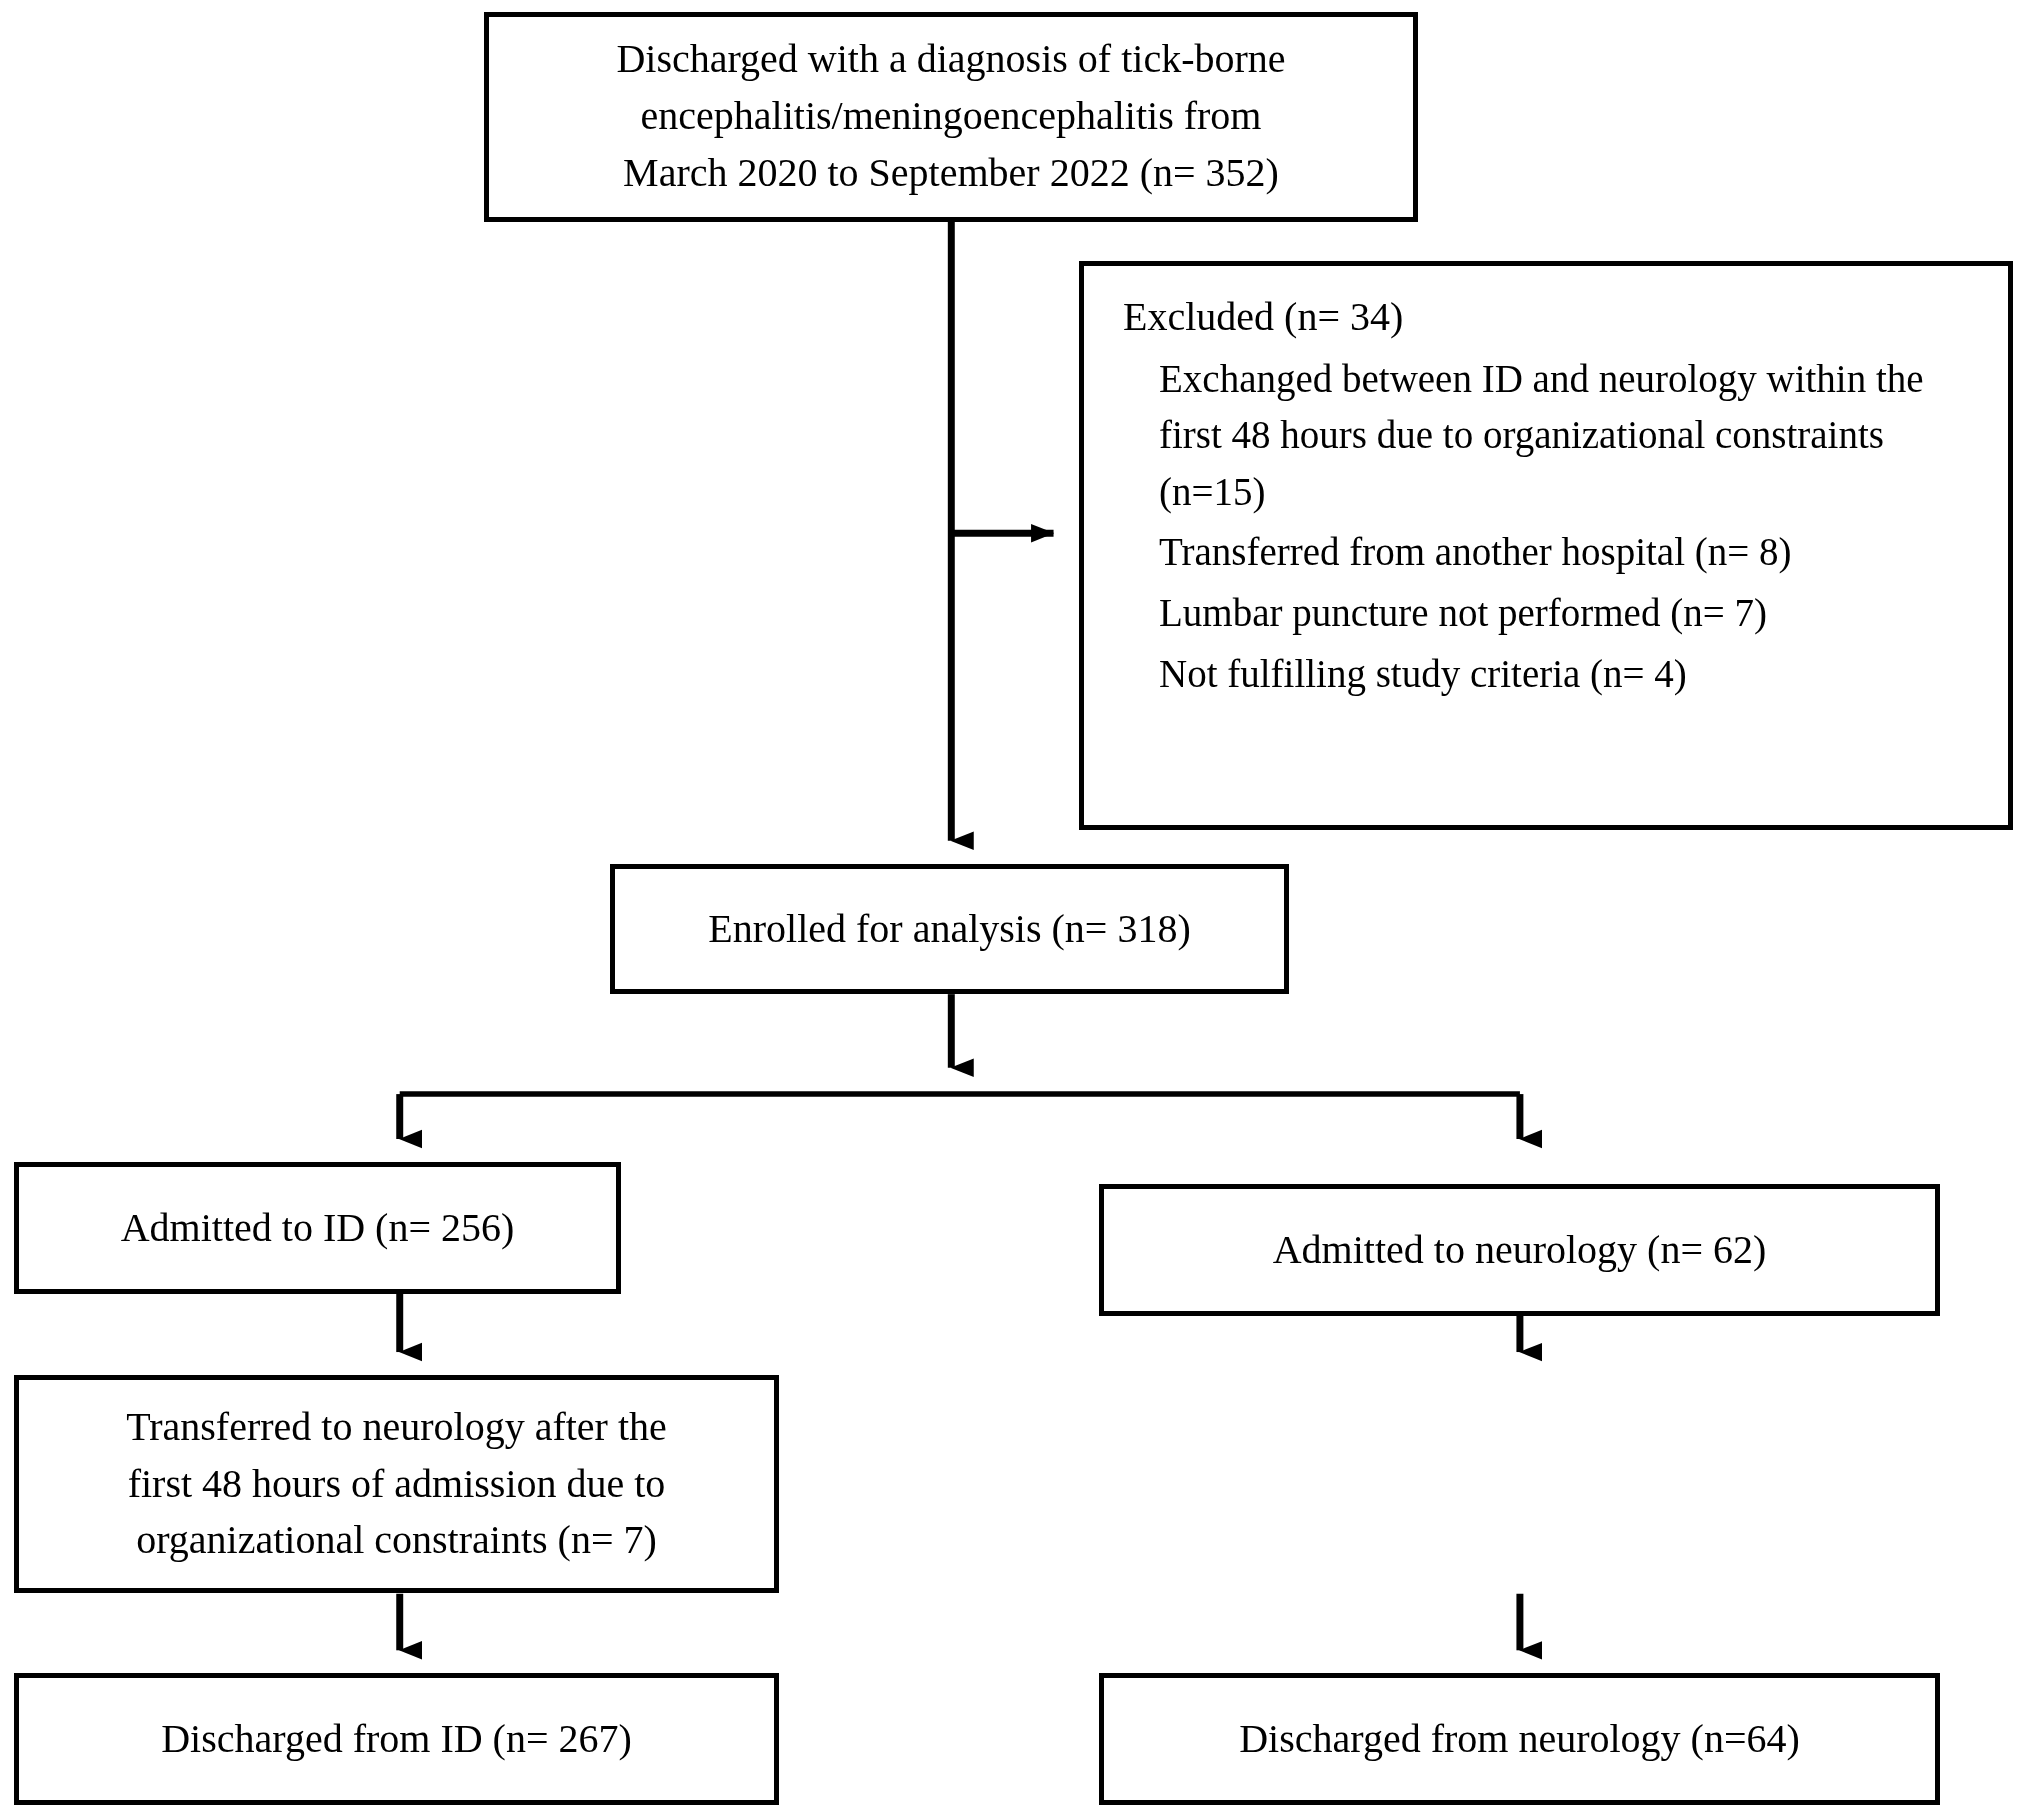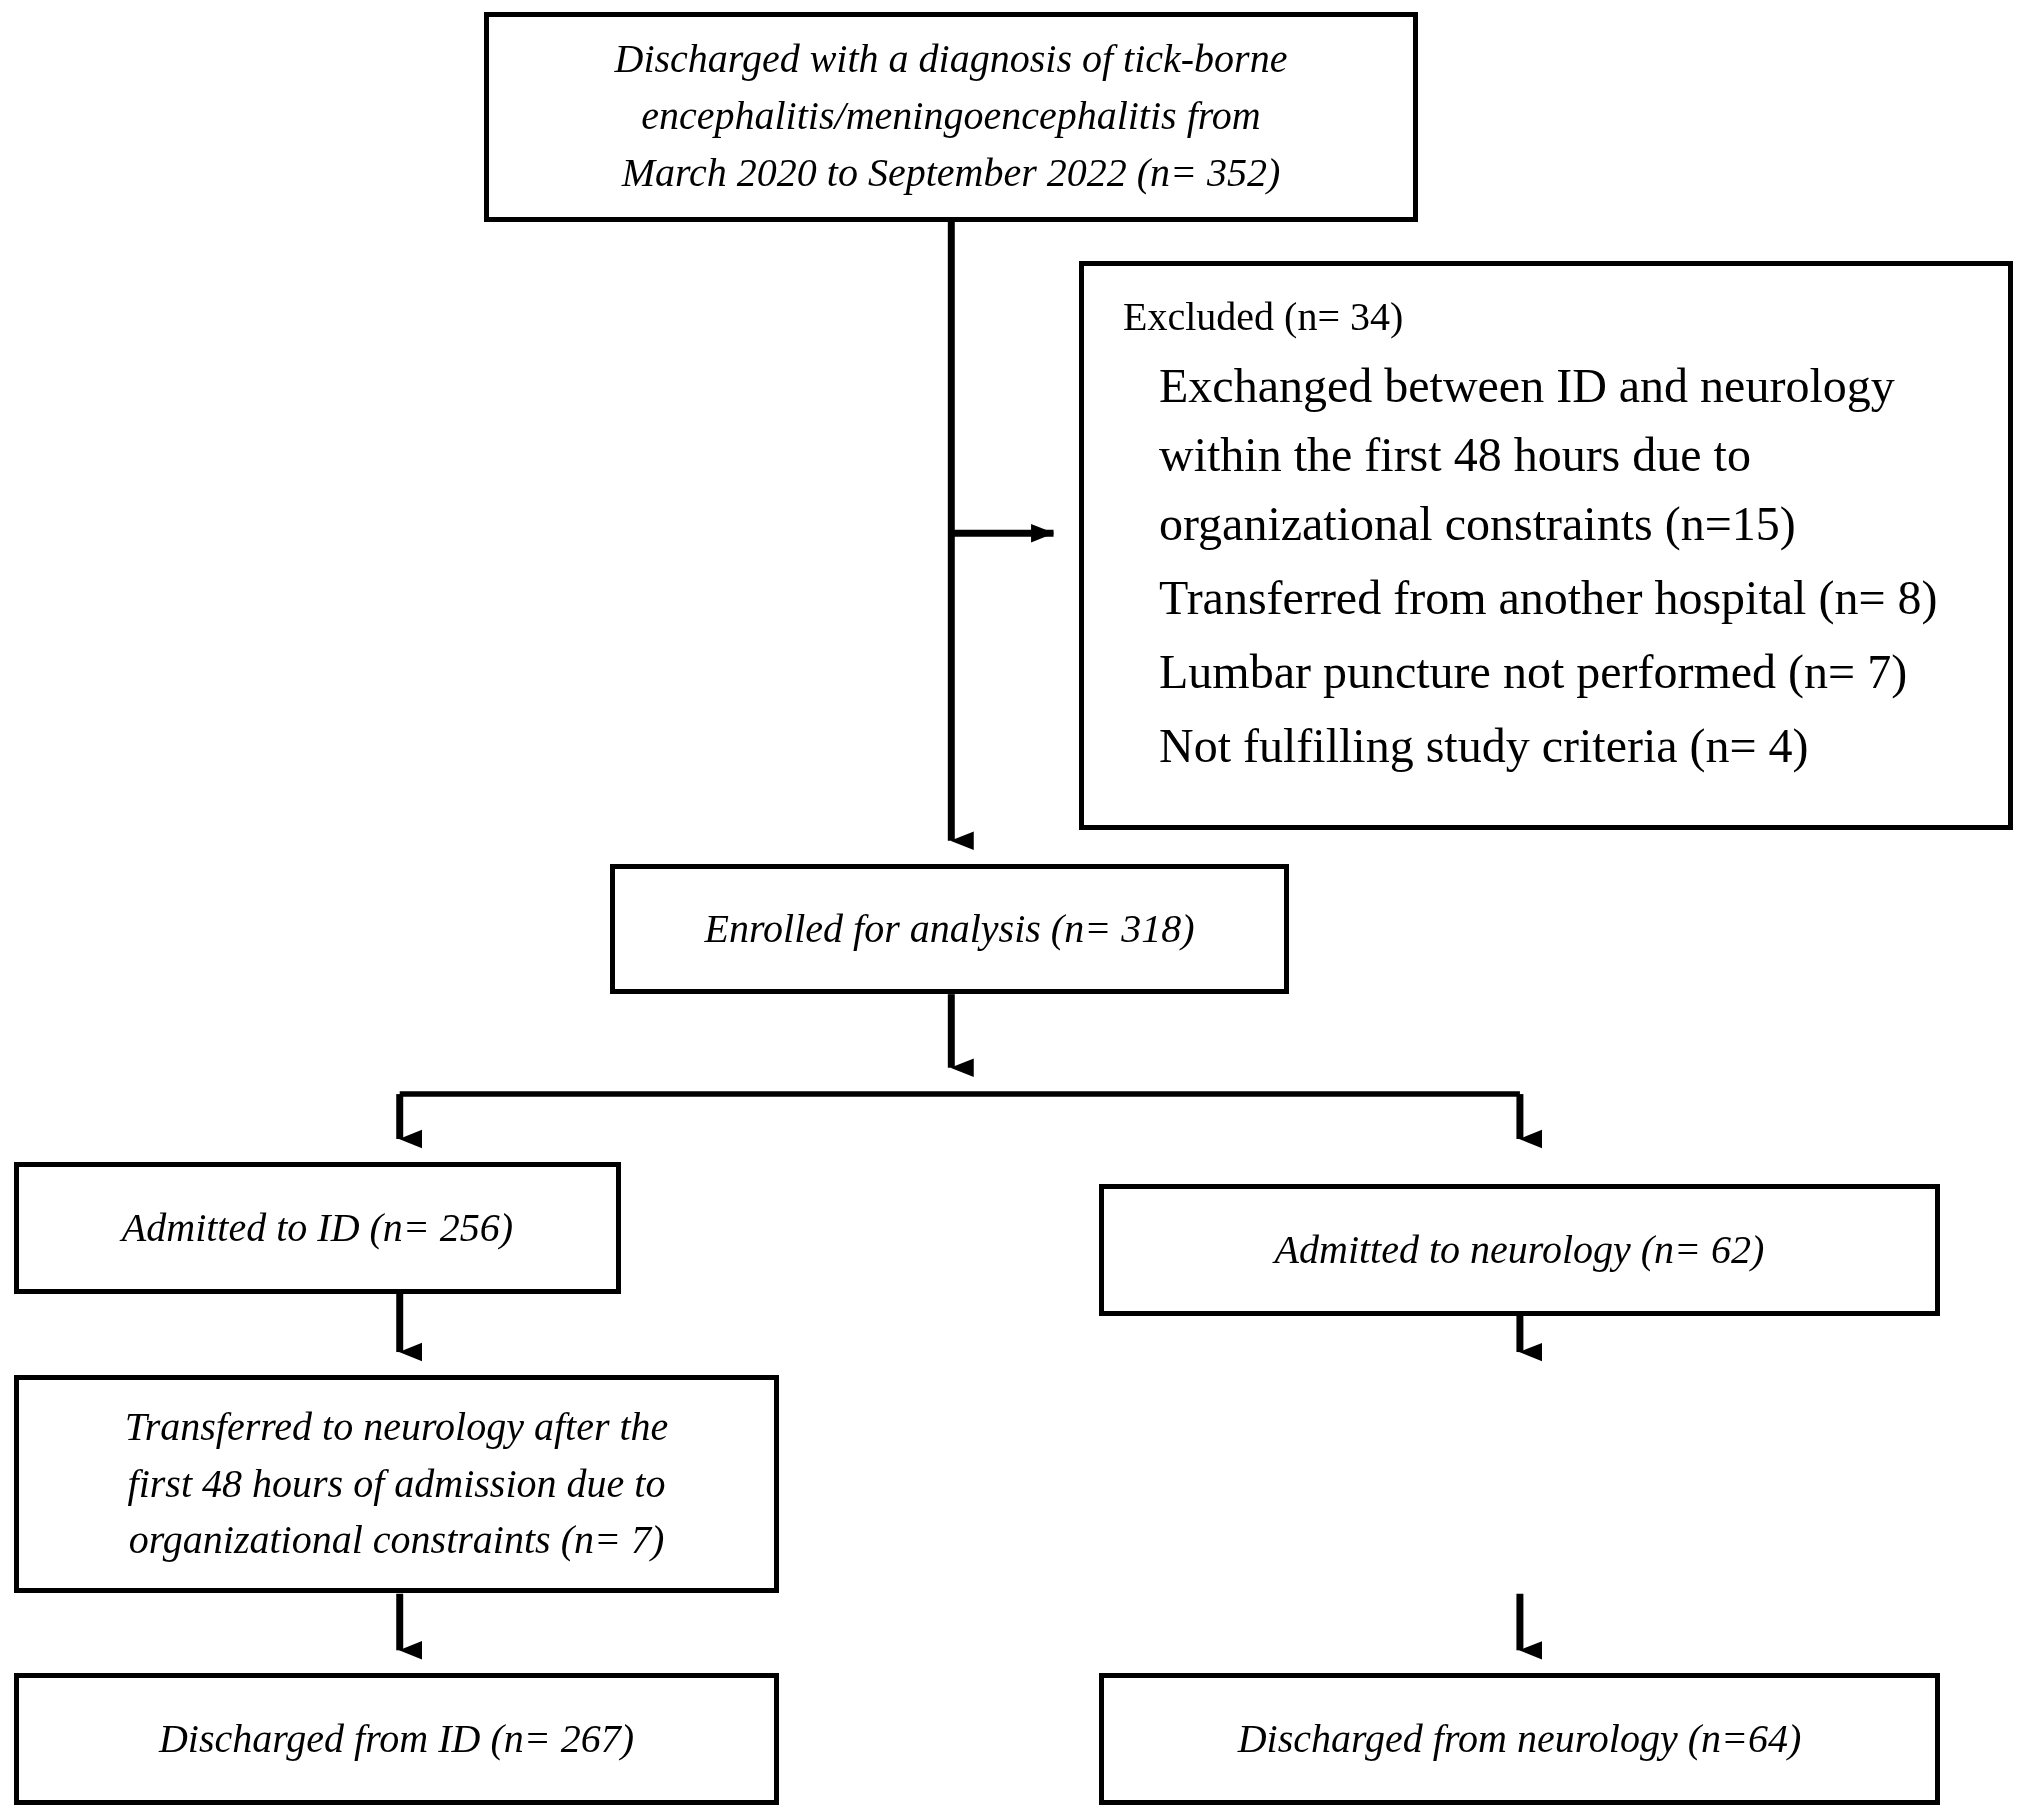--- a/index.html
+++ b/index.html
@@ -35,21 +35,20 @@
     justify-content: center;
     text-align: center;
     line-height: 1.42;
     font-size: 40px;
     padding: 4.6px 17px;
   }
   .node .txt {
     display: block;
     width: 100%;
     white-space: pre-line;
-    font-style: italic;
   }
   
   #node-source {
     left: 484px;  top: 11.6px;   width: 934px; height: 210px;
   }
   #node-excluded {
     left: 1079px; top: 261px;  width: 934px; height: 569px;
     align-items: flex-start;
     justify-content: flex-start;
     padding: 23px 20px 17px 39px;
@@ -60,21 +59,21 @@
     text-align: left;
   }
   #node-excluded .ex-head {
     display: block;
     font-size: 40px;
     line-height: 1.40;
     margin-bottom: 6.2px;
   }
   #node-excluded .ex-item {
     display: block;
-    font-size: 48px;
+    font-size: 39px;
     line-height: 1.44;
     padding-left: 36px;
     margin-bottom: 4.6px;
   }
   #node-enrolled {
     left: 610px;  top: 864px; width: 679px;  height: 130px;
   }
   #node-admitted-id {
     left: 14px;   top: 1162px; width: 607px;  height: 132px;
   }

